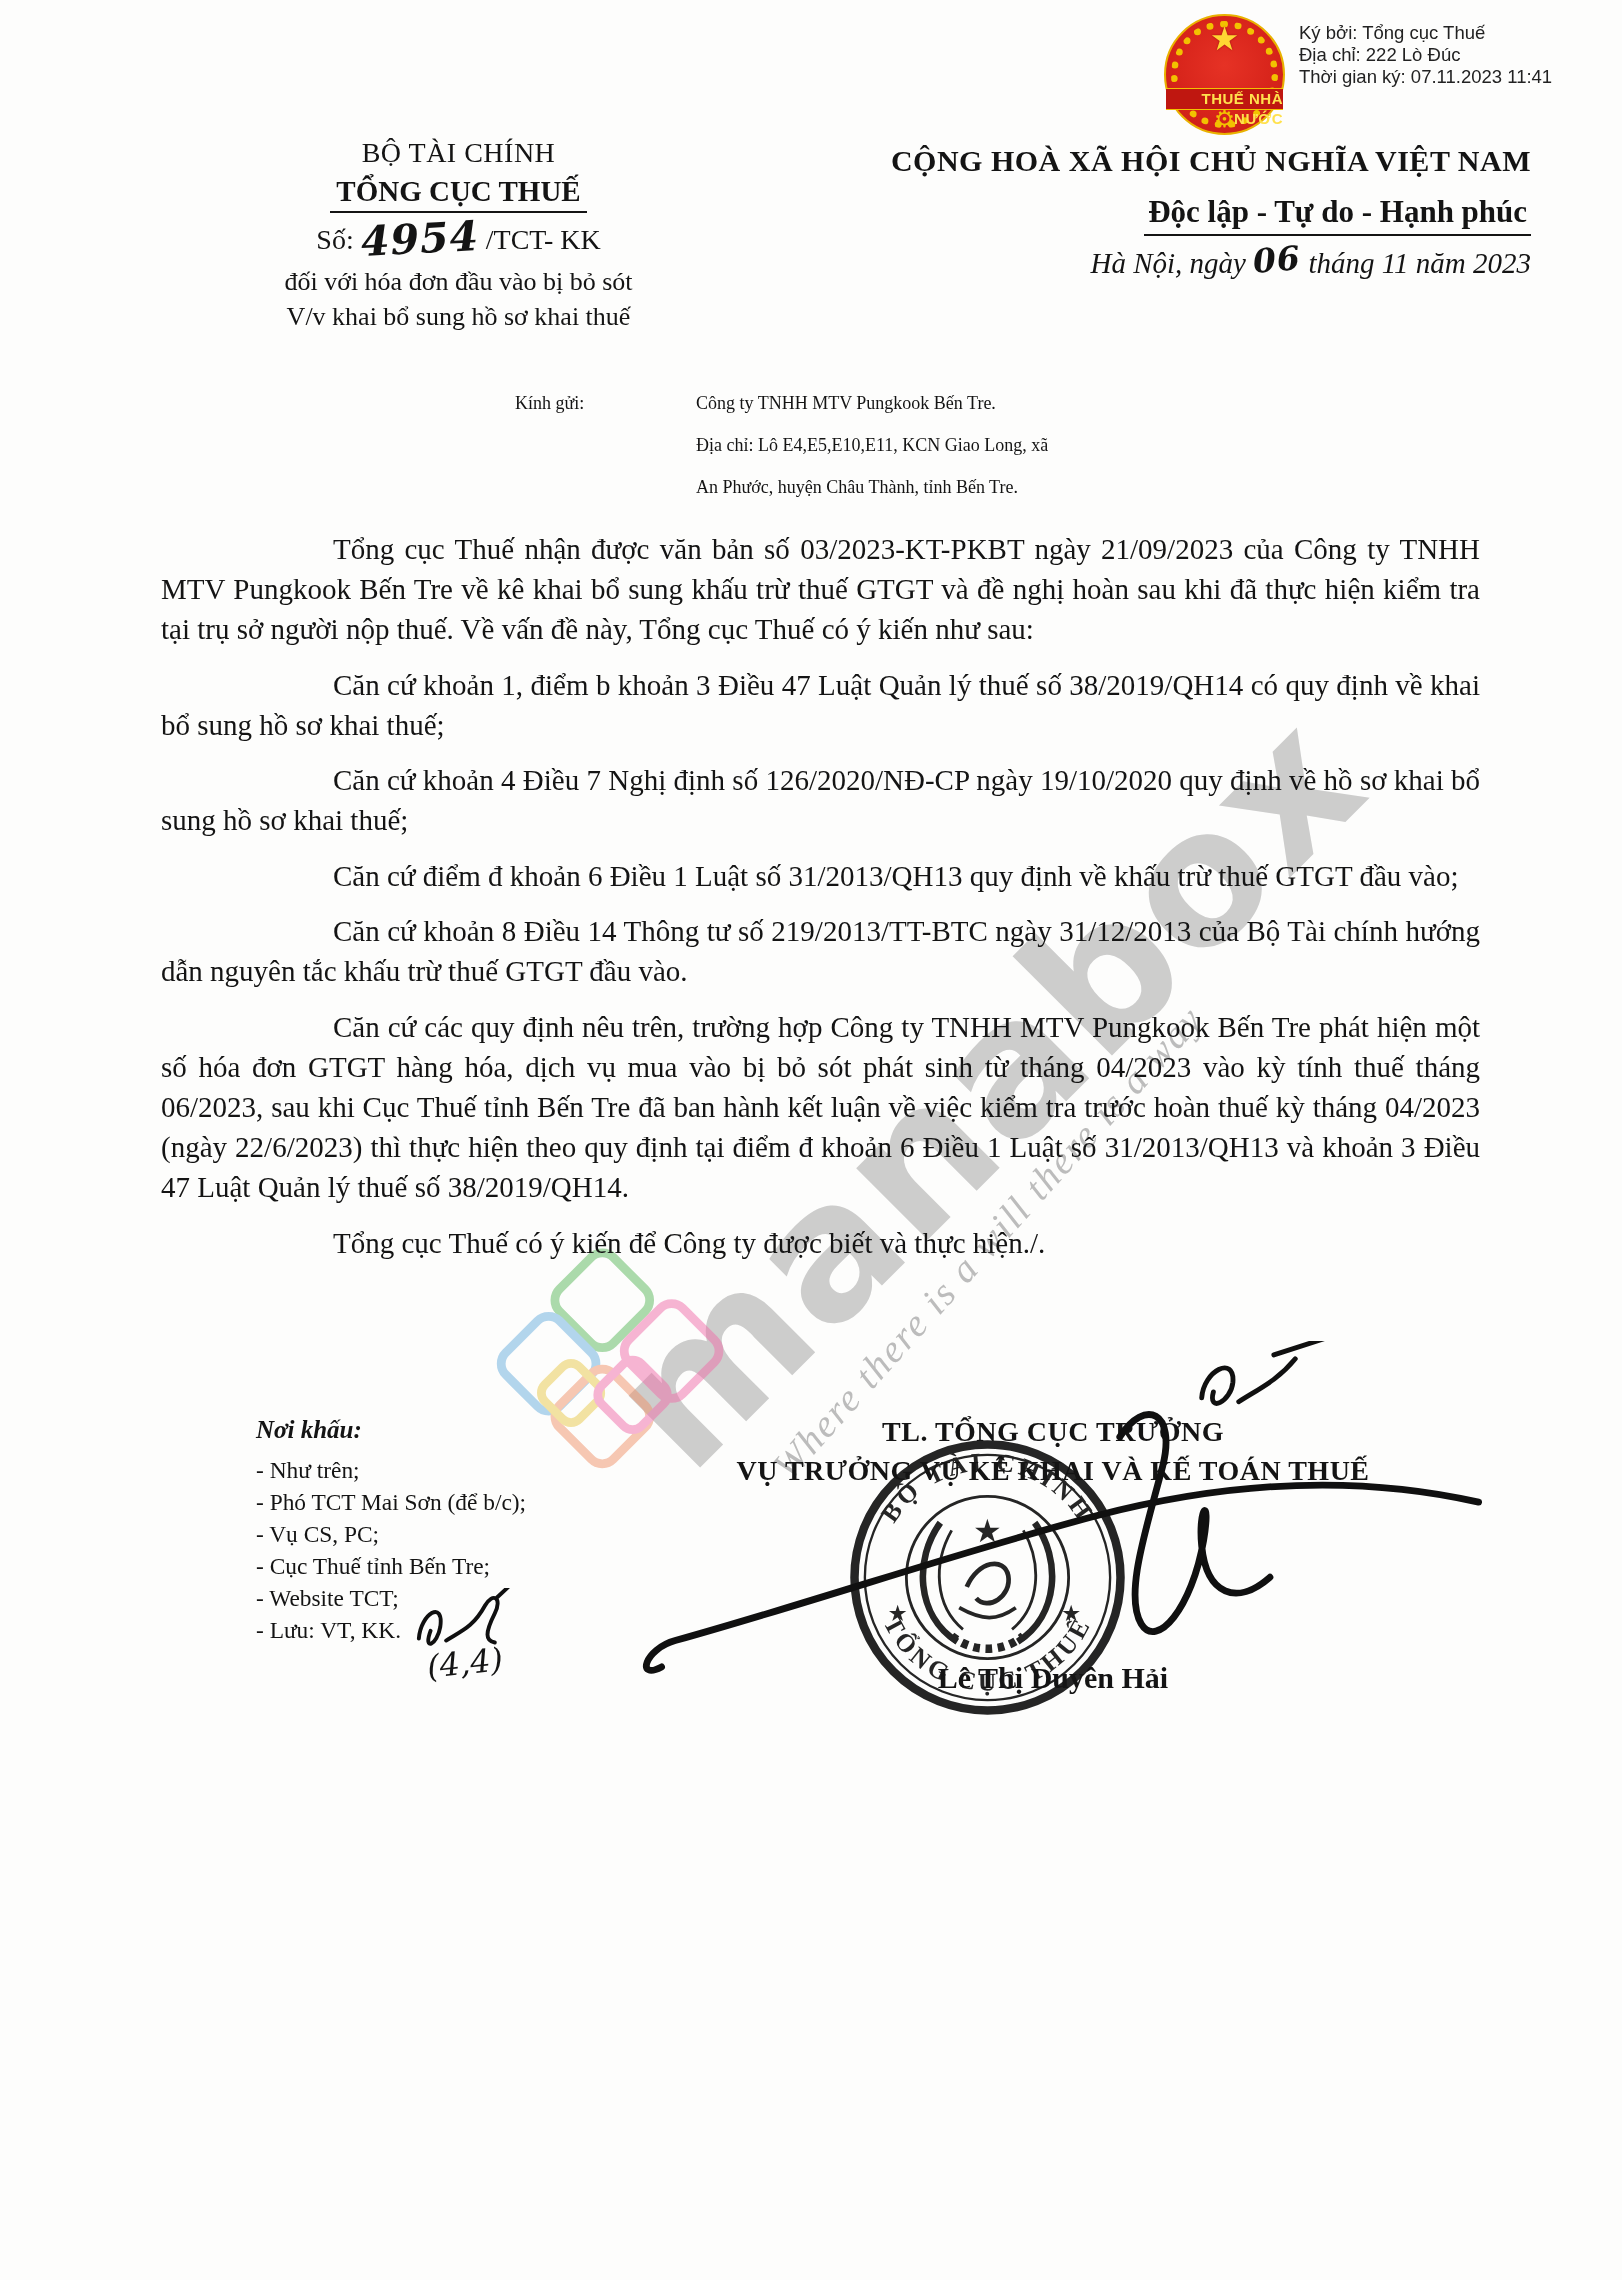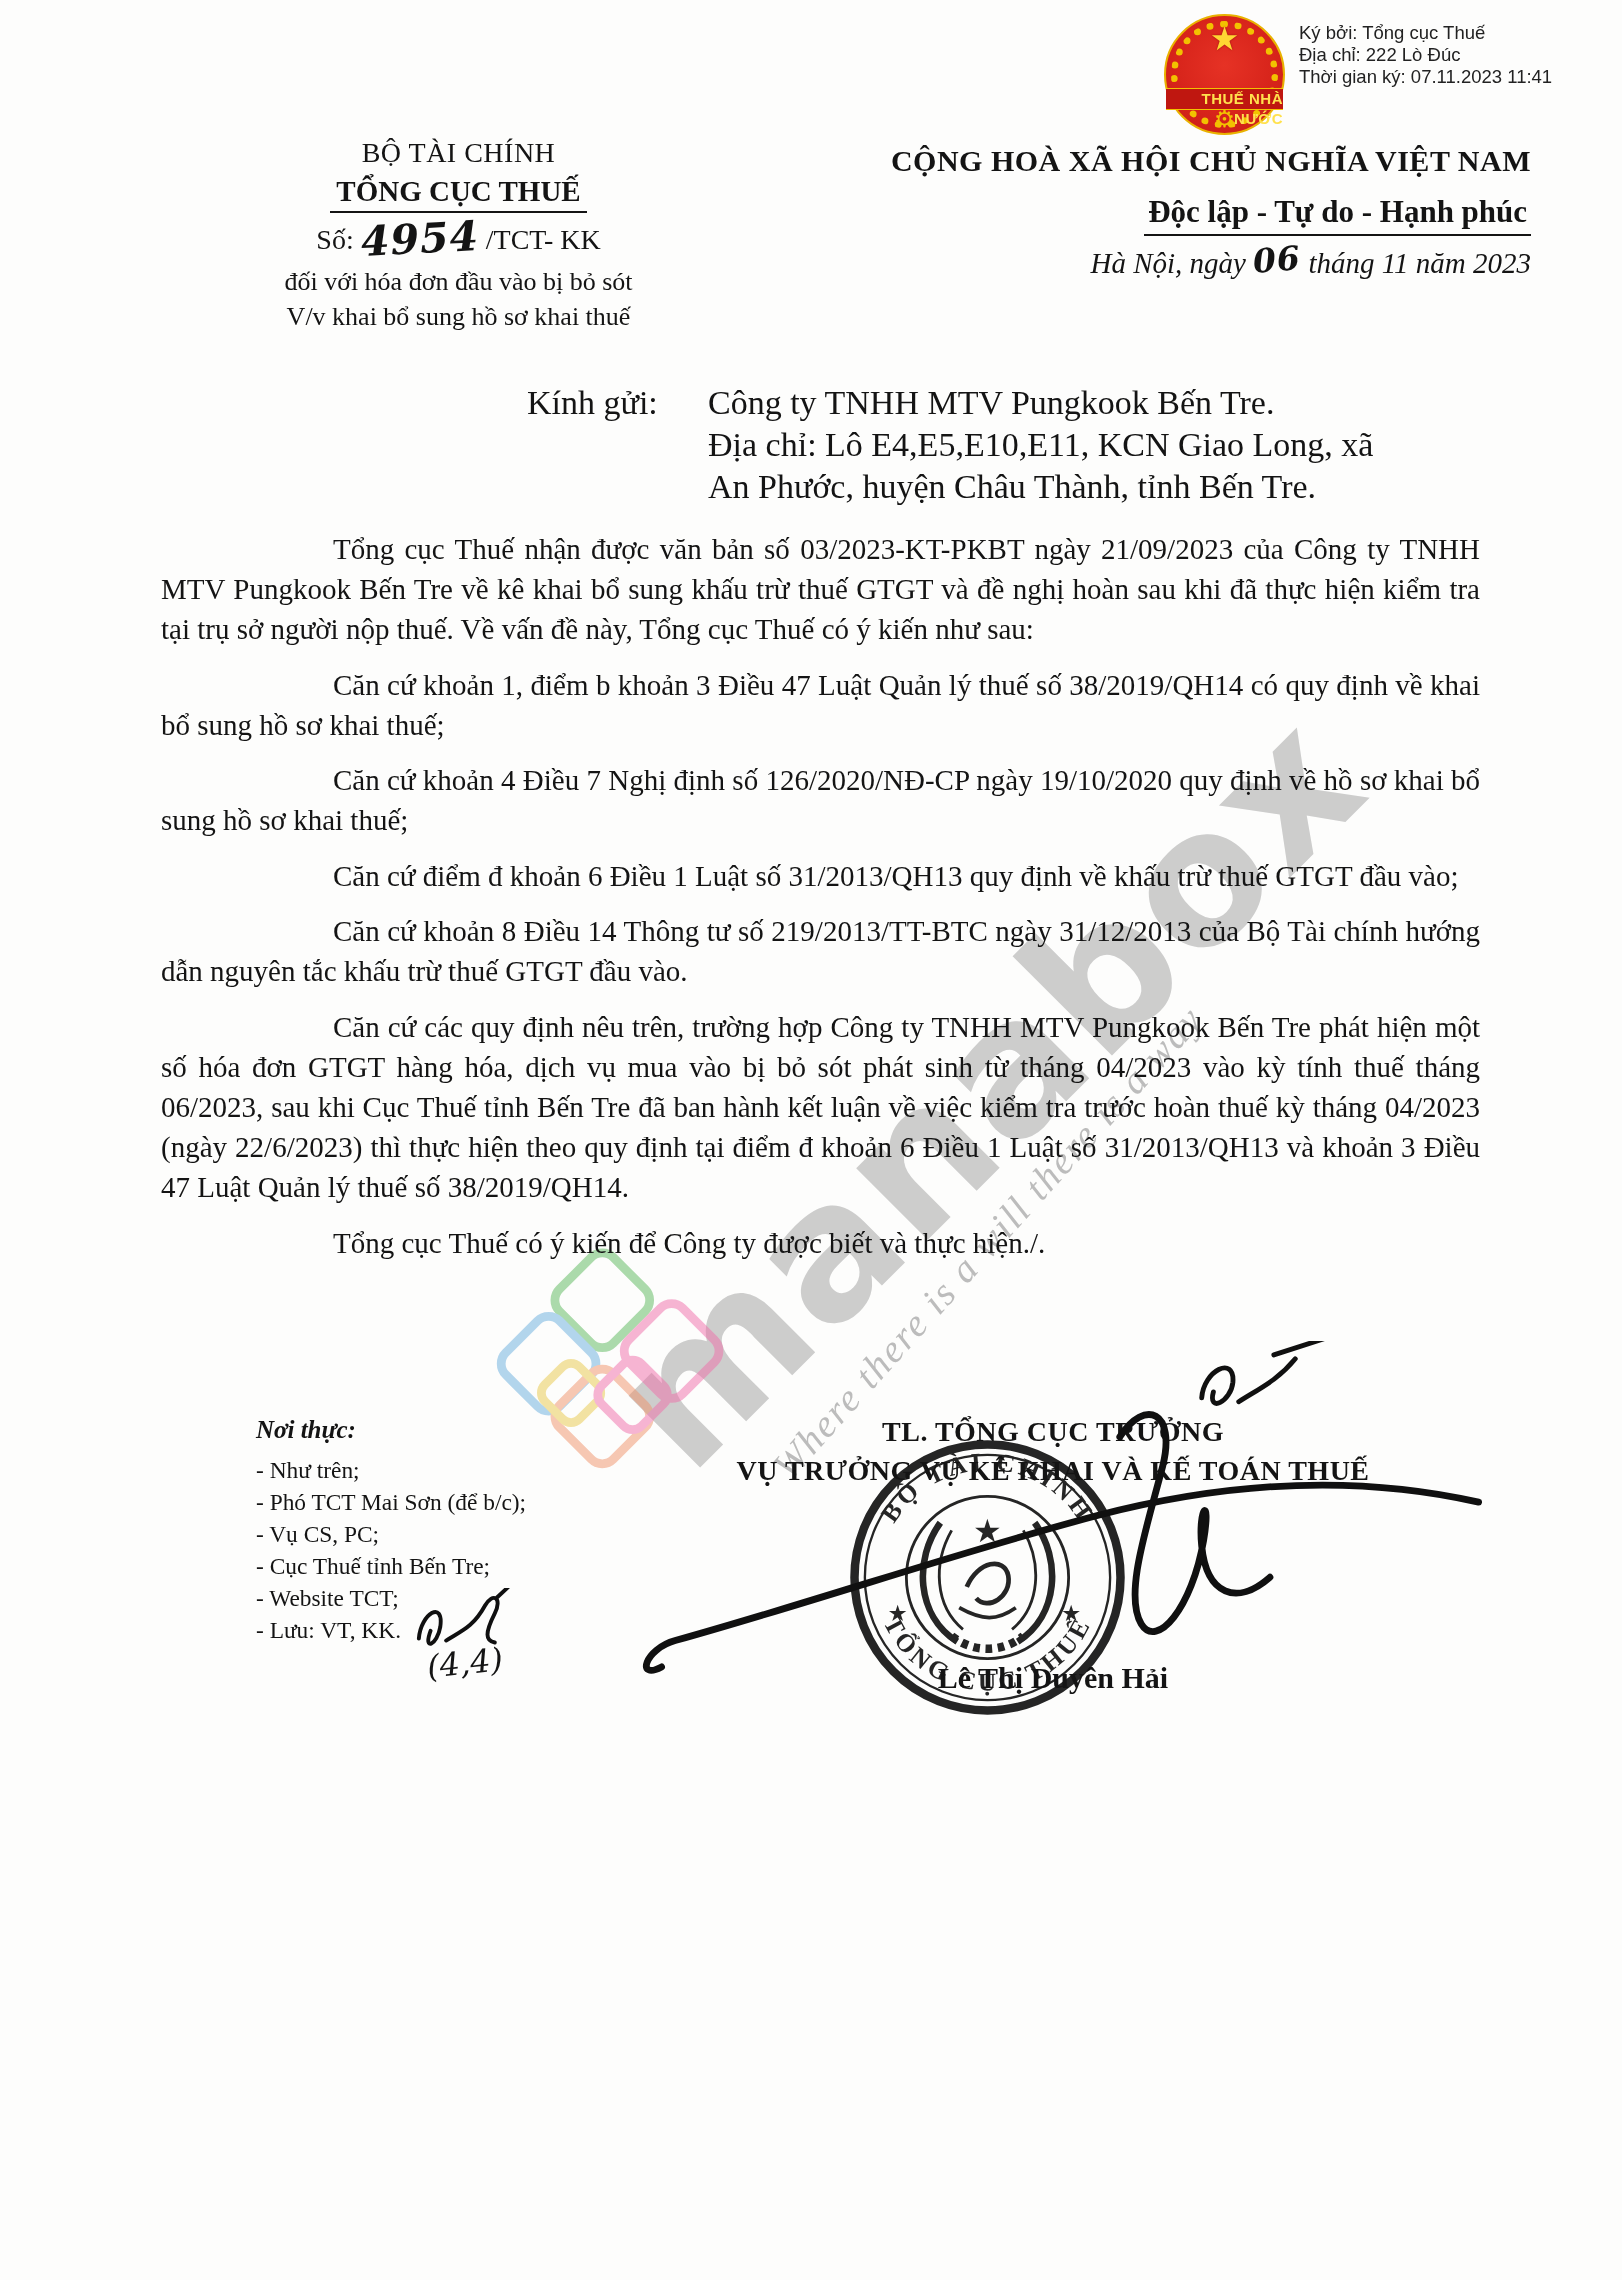--- a/index.html
+++ b/index.html
@@ -42,21 +42,21 @@
     transform:rotate(-3deg);letter-spacing:1px;
   }
   .hand-num{font-size:41px;line-height:19.5px;vertical-align:-3.9px;}
   .hand-day{font-size:33px;line-height:9.8px;transform:rotate(-5deg) translateY(-2px);}
   .hdr-right{left:761px;top:144px;width:770px;text-align:right;z-index:1;}
   .hdr-right .nation{font-size:30px;font-weight:bold;letter-spacing:0.5px;}
   .hdr-right .motto{font-size:31px;font-weight:bold;margin-top:5.9px;}
   .hdr-right .motto span{display:inline-block;border-bottom:2.9px solid #141414;padding:0 3.9px 3.9px;margin-top:10px;}
   .hdr-right .dateline{font-size:29px;font-style:italic;margin-top:11.7px;}
   
-  .recipient{left:527px;top:382px;width:936px;display:flex;font-size:34px;line-height:42px;z-index:1;}
+  .recipient{left:515px;top:382px;width:936px;display:flex;font-size:18px;line-height:42px;z-index:1;}
   .recipient .lbl{width:181px;flex:0 0 181px;}
   
   .doc-body{left:161px;top:529px;width:1319px;font-size:29px;line-height:40px;text-align:justify;z-index:1;}
   .doc-body p{margin:0 0 15.6px;text-indent:172px;}
   
   .noinhan{left:256px;top:1416px;width:410px;z-index:1;}
   .noinhan .nlabel{font-size:25px;font-weight:bold;font-style:italic;}
   .noinhan ul{list-style:none;margin:9.8px 0 0;padding:0;font-size:23.4px;line-height:32px;}
   .sign-block{left:624px;top:1416px;width:858px;text-align:center;z-index:1;}
   .sign-block .t1{font-size:28px;font-weight:bold;letter-spacing:0.5px;}
@@ -148,21 +148,21 @@
   <p>Tổng cục Thuế nhận được văn bản số 03/2023-KT-PKBT ngày 21/09/2023 của Công ty TNHH MTV Pungkook Bến Tre về kê khai bổ sung khấu trừ thuế GTGT và đề nghị hoàn sau khi đã thực hiện kiểm tra tại trụ sở người nộp thuế. Về vấn đề này, Tổng cục Thuế có ý kiến như sau:</p>
   <p>Căn cứ khoản 1, điểm b khoản 3 Điều 47 Luật Quản lý thuế số 38/2019/QH14 có quy định về khai bổ sung hồ sơ khai thuế;</p>
   <p>Căn cứ khoản 4 Điều 7 Nghị định số 126/2020/NĐ-CP ngày 19/10/2020 quy định về hồ sơ khai bổ sung hồ sơ khai thuế;</p>
   <p>Căn cứ điểm đ khoản 6 Điều 1 Luật số 31/2013/QH13 quy định về khấu trừ thuế GTGT đầu vào;</p>
   <p>Căn cứ khoản 8 Điều 14 Thông tư số 219/2013/TT-BTC ngày 31/12/2013 của Bộ Tài chính hướng dẫn nguyên tắc khấu trừ thuế GTGT đầu vào.</p>
   <p>Căn cứ các quy định nêu trên, trường hợp Công ty TNHH MTV Pungkook Bến Tre phát hiện một số hóa đơn GTGT hàng hóa, dịch vụ mua vào bị bỏ sót phát sinh từ tháng 04/2023 vào kỳ tính thuế tháng 06/2023, sau khi Cục Thuế tỉnh Bến Tre đã ban hành kết luận về việc kiểm tra trước hoàn thuế kỳ tháng 04/2023 (ngày 22/6/2023) thì thực hiện theo quy định tại điểm đ khoản 6 Điều 1 Luật số 31/2013/QH13 và khoản 3 Điều 47 Luật Quản lý thuế số 38/2019/QH14.</p>
   <p>Tổng cục Thuế có ý kiến để Công ty được biết và thực hiện./.</p>
 </div>
 
 <div class="abs noinhan">
-  <div class="nlabel">Nơi thực:</div>
+  <div class="nlabel">Nơi khấu:</div>
   <ul>
     <li>- Như trên;</li>
     <li>- Phó TCT Mai Sơn (để b/c);</li>
     <li>- Vụ CS, PC;</li>
     <li>- Cục Thuế tỉnh Bến Tre;</li>
     <li>- Website TCT;</li>
     <li>- Lưu: VT, KK.</li>
   </ul>
 </div>
 <div class="abs hand-note">(4,4)</div>

